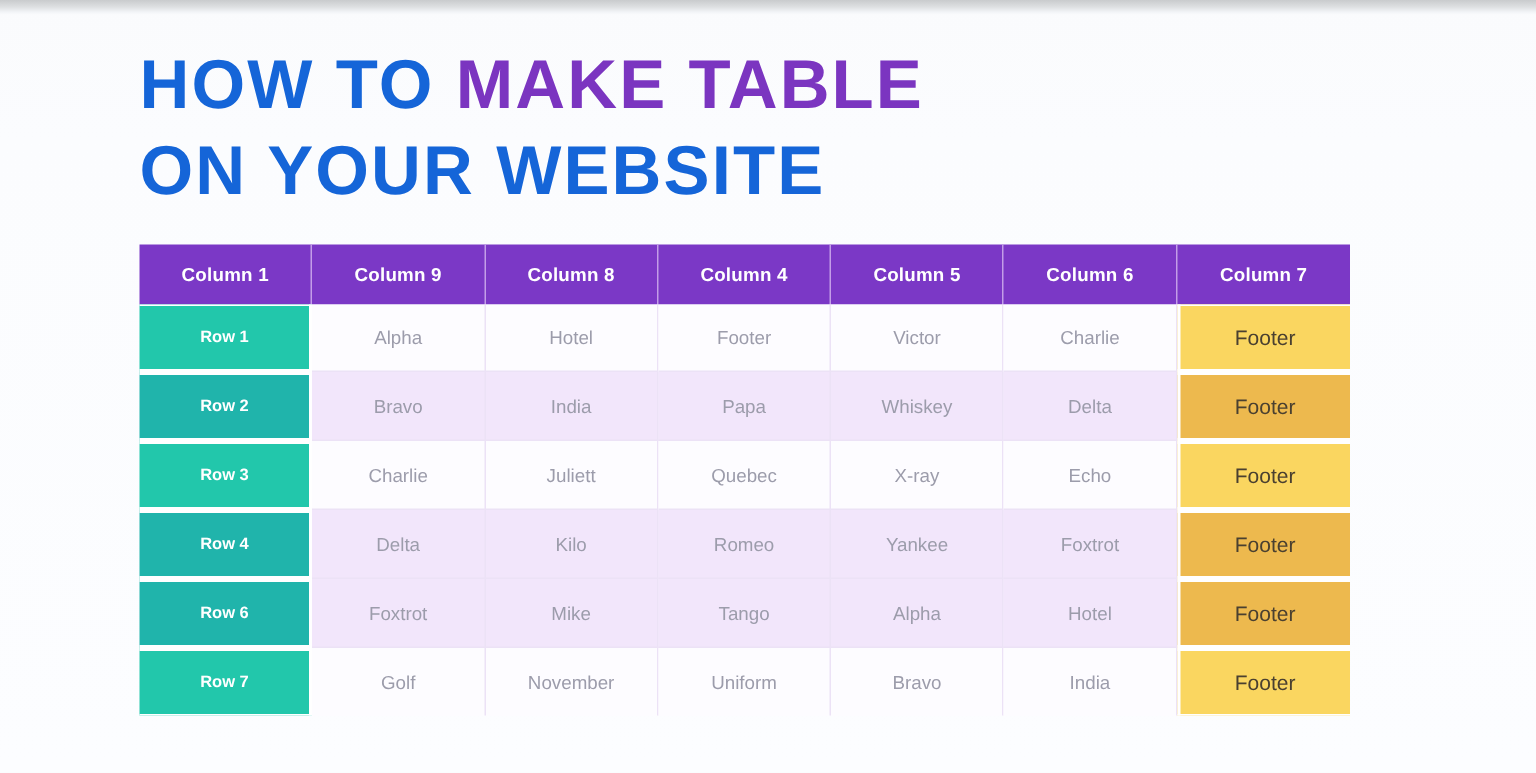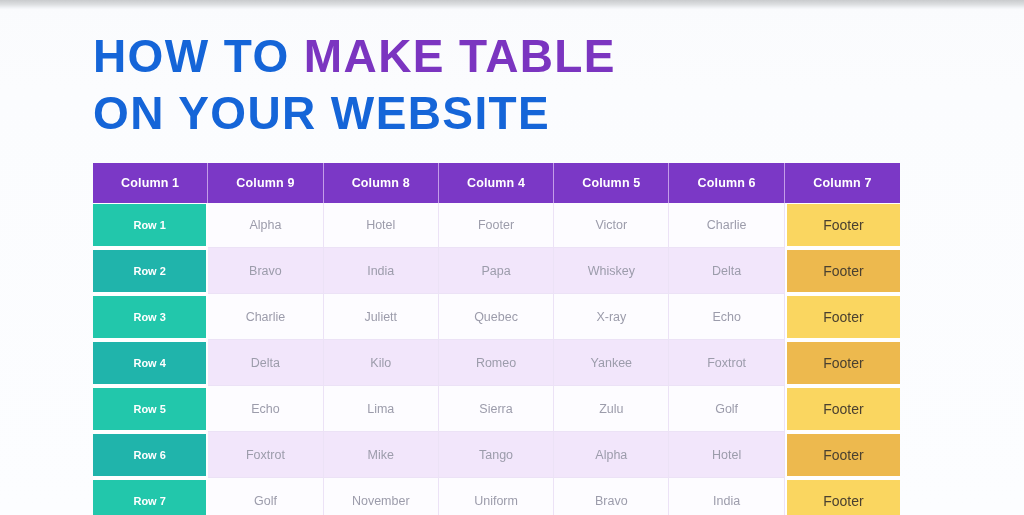--- a/index.html
+++ b/index.html
@@ -190,29 +190,20 @@
           </tr>
           <tr class="row-even">
             <td class="rowlabel">Row 4</td>
             <td>Delta</td>
             <td>Kilo</td>
             <td>Romeo</td>
             <td>Yankee</td>
             <td>Foxtrot</td>
             <td class="footercell">Footer</td>
           </tr>
-          <tr class="row-odd">
-            <td class="rowlabel">Row 5</td>
-            <td>Echo</td>
-            <td>Lima</td>
-            <td>Sierra</td>
-            <td>Zulu</td>
-            <td>Golf</td>
-            <td class="footercell">Footer</td>
-          </tr>
           <tr class="row-even">
             <td class="rowlabel">Row 6</td>
             <td>Foxtrot</td>
             <td>Mike</td>
             <td>Tango</td>
             <td>Alpha</td>
             <td>Hotel</td>
             <td class="footercell">Footer</td>
           </tr>
           <tr class="row-odd">

